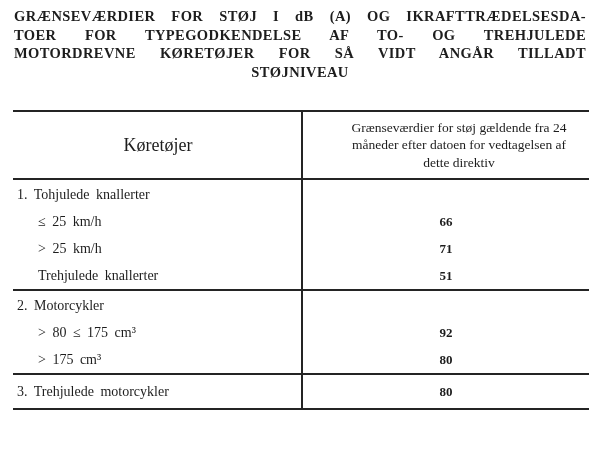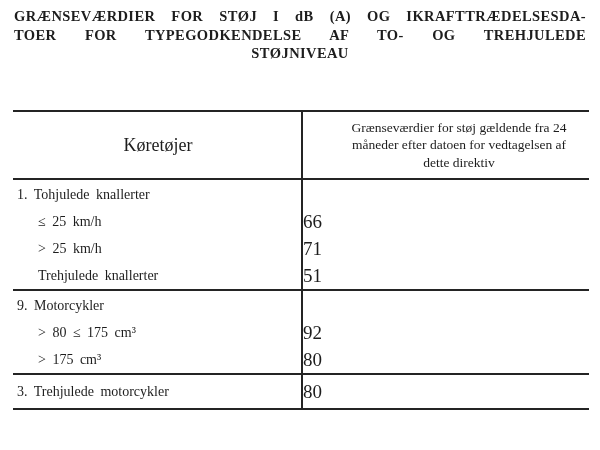--- a/index.html
+++ b/index.html
@@ -35,30 +35,31 @@
     display: flex; flex-direction: column; align-items: center; justify-content: center;
     font-size: 13.5px; line-height: 17.5px; text-align: center; padding: 0 10px; margin-left: 26px;
   }
 
   .section { border-bottom: 2px solid #242424; padding-top: 1px; }
   .section.last { border-bottom: none; }
   .srow { display: flex; align-items: center; height: 27px; font-size: 14px; }
   .section.last .srow { height: 32px; }
   .srow .cell-l { padding-left: 4px; word-spacing: 3px; font-family: Liberation Serif, serif; }
   .srow .cell-l.indent { padding-left: 25px; }
-  .srow .cell-r { text-align: left; font-size: 19px; }
+  .srow .cell-r { text-align: center; font-size: 13px; font-weight: bold; }
 </style>
 </head>
 <body>
 
 <div class="page">
 
   <div class="doc-title">
     <div class="t-line just">GRÆNSEVÆRDIER FOR STØJ I dB (A) OG IKRAFTTRÆDELSESDA-</div>
     <div class="t-line just">TOER FOR TYPEGODKENDELSE AF TO- OG TREHJULEDE</div>
+    <div class="t-line just">MOTORDREVNE KØRETØJER FOR SÅ VIDT ANGÅR TILLADT</div>
     <div class="t-line center">STØJNIVEAU</div>
   </div>
 
   <div class="tbl">
     <div class="vline"></div>
 
     <div class="hdr-row">
       <div class="cell-l hdr-l">Køretøjer</div>
       <div class="cell-r hdr-r">
         <div>Grænseværdier for støj gældende fra 24</div>
@@ -81,21 +82,21 @@
         <div class="cell-r">71</div>
       </div>
       <div class="srow">
         <div class="cell-l indent">Trehjulede knallerter</div>
         <div class="cell-r">51</div>
       </div>
     </div>
 
     <div class="section">
       <div class="srow">
-        <div class="cell-l">9. Motorcykler</div>
+        <div class="cell-l">2. Motorcykler</div>
         <div class="cell-r"></div>
       </div>
       <div class="srow">
         <div class="cell-l indent">&gt; 80 ≤ 175 cm³</div>
         <div class="cell-r">92</div>
       </div>
       <div class="srow">
         <div class="cell-l indent">&gt; 175 cm³</div>
         <div class="cell-r">80</div>
       </div>

